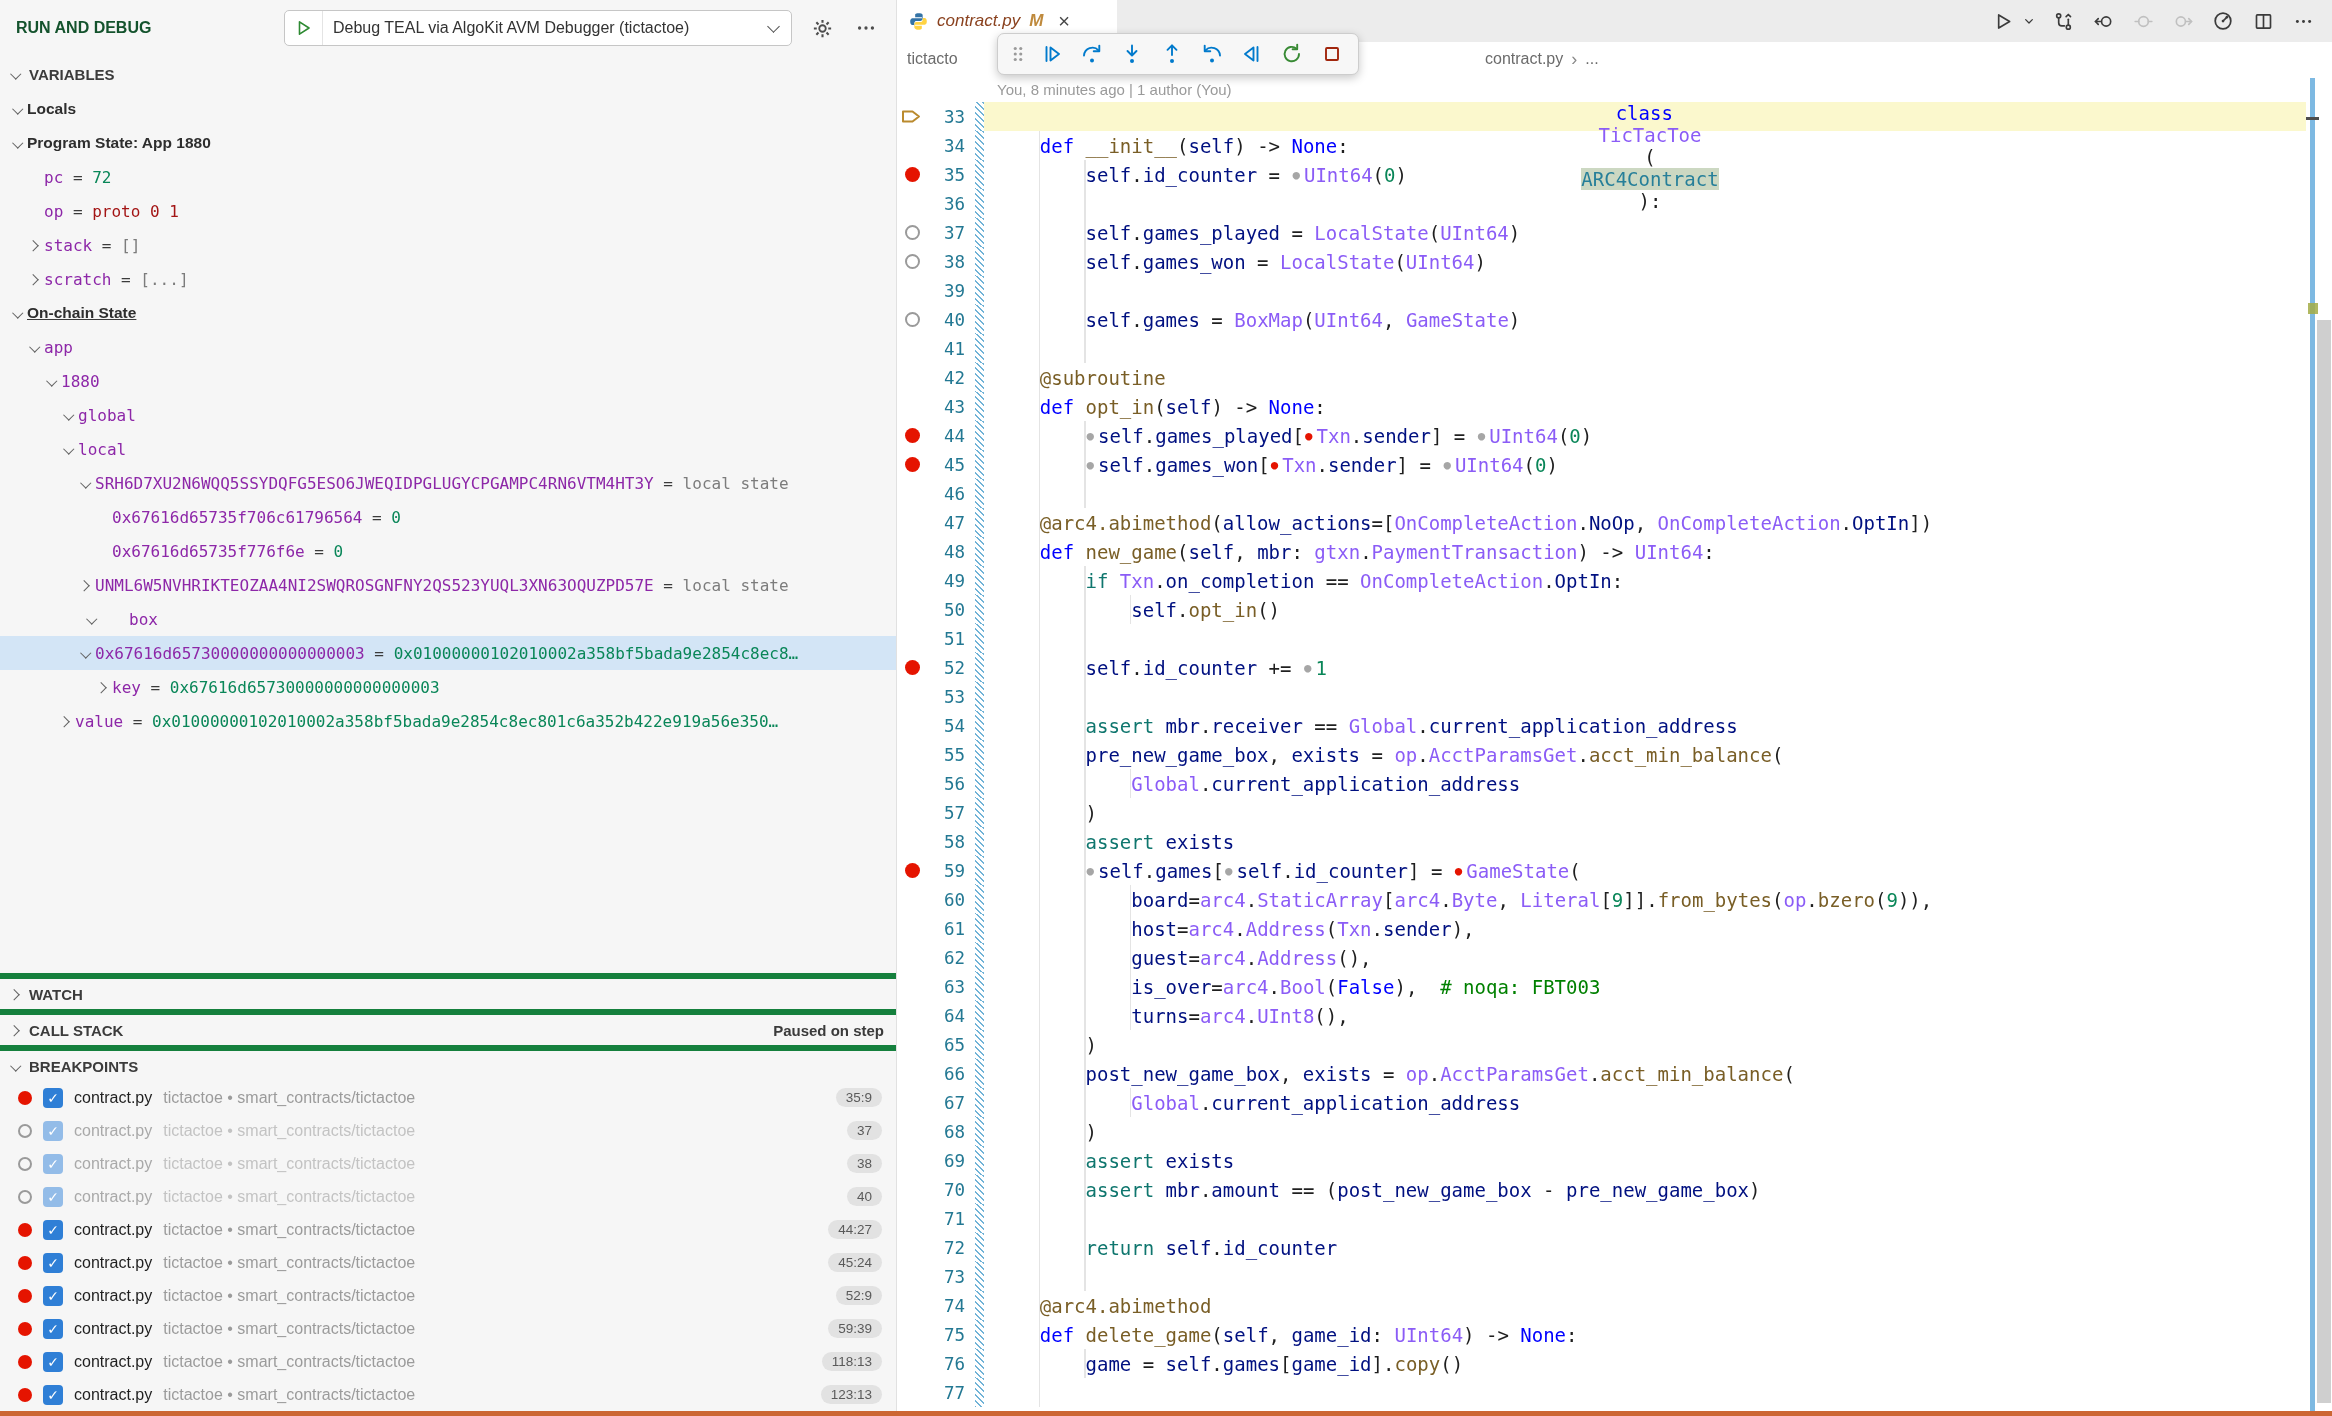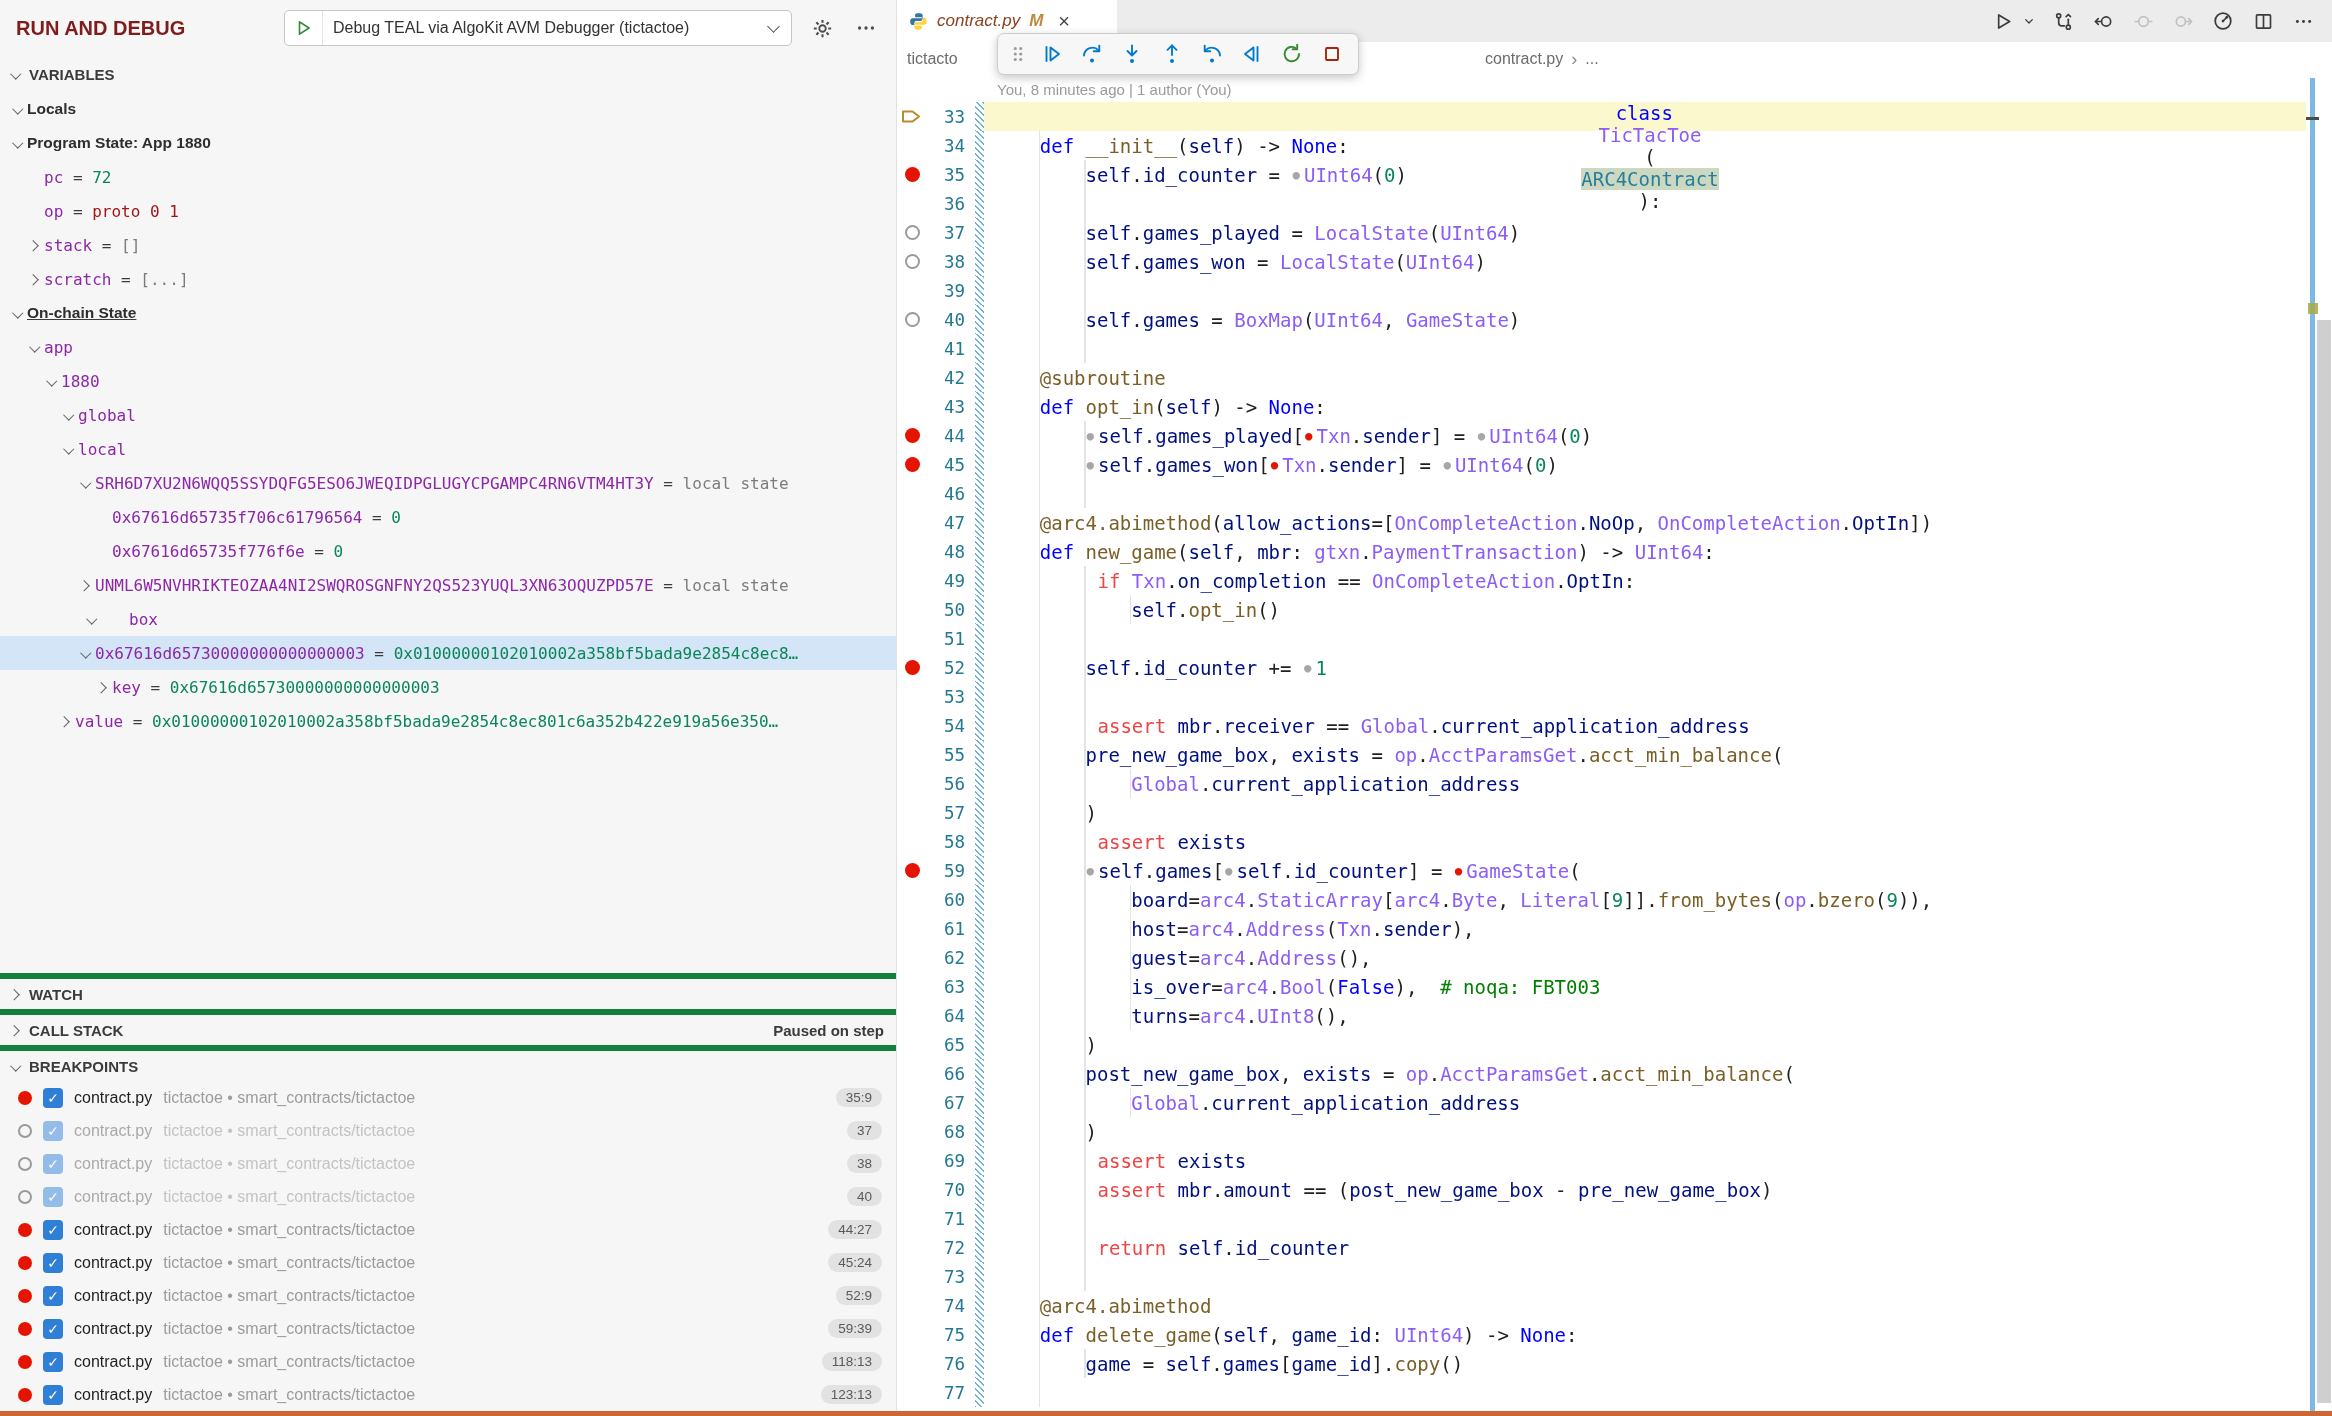--- a/index.html
+++ b/index.html
@@ -4,21 +4,21 @@
 <style>
   *{box-sizing:border-box;margin:0;padding:0;}
   html,body{width:2332px;height:1416px;overflow:hidden;}
   body{font-family:"Liberation Sans",sans-serif;background:#fff;color:#3b3b3b;}
   .page{position:relative;width:2332px;height:1416px;}
   .app{display:flex;height:1411px;}
 
   
   .sidebar{width:897px;flex:none;background:#f6f6f6;border-right:1px solid #e1e1e1;display:flex;flex-direction:column;overflow:hidden;}
   .runbar{height:56px;flex:none;display:flex;align-items:center;padding:0 16px;gap:16px;}
-  .runbar-title{font-weight:700;font-size:20px;color:#7f1d1d;white-space:nowrap;}
+  .runbar-title{font-weight:700;font-size:16px;color:#14532d;white-space:nowrap;}
   .launch-select{margin-left:auto;display:flex;align-items:center;width:508px;height:36px;background:#fff;border:1px solid #c6c6c6;border-radius:5px;overflow:hidden;}
   .play-seg{width:38px;height:100%;display:flex;align-items:center;justify-content:center;border-right:1px solid #e4e4e4;flex:none;}
   .launch-text{flex:1;padding:0 10px;font-size:16px;color:#333;white-space:nowrap;overflow:hidden;}
   .sel-chev{width:18px;height:18px;position:relative;margin-right:8px;flex:none;}
   .sel-chev::before{content:"";position:absolute;top:3px;left:4px;width:8px;height:8px;border-right:1.8px solid #4d4d4d;border-bottom:1.8px solid #4d4d4d;transform:rotate(45deg);}
   .icon-btn{display:flex;align-items:center;justify-content:center;width:28px;height:28px;flex:none;}
 
   .section-header{height:36px;flex:none;display:flex;align-items:center;padding:0 12px 0 8px;font-weight:700;font-size:15px;color:#3b3b3b;gap:4px;}
   .section-header.bordered{border-top:6px solid #15803d;}
   .paused{margin-left:auto;font-weight:700;font-size:15px;color:#3b3b3b;}
@@ -76,21 +76,21 @@
   .code-line{display:flex;align-items:stretch;height:29px;}
   .glyph{width:30px;flex:none;display:flex;align-items:center;justify-content:center;}
   .gdot{width:15px;height:15px;border-radius:50%;}
   .gdot.red{background:#e51400;}
   .gdot.circle{border:2px solid #9a9a9a;}
   .lnum{width:48px;flex:none;text-align:right;color:#237893;font-size:17.5px;padding-right:10px;display:flex;align-items:center;justify-content:flex-end;}
   .hatch{width:9px;flex:none;background:repeating-linear-gradient(45deg,#4da0cd 0,#4da0cd 1.4px,rgba(255,255,255,0) 1.4px,rgba(255,255,255,0) 4.2px);opacity:.8;}
   .content{flex:1;display:flex;align-items:center;white-space:pre;padding-left:10px;margin-right:26px;}
   .content.hl{background:#fbf8cd;flex-direction:column;}
   .indent{align-self:stretch;flex:none;background:repeating-linear-gradient(to right,rgba(0,0,0,0) 0,rgba(0,0,0,0) 44.7px,#e4e4e4 44.7px,#e4e4e4 45.77px);}
-  .tk-kw{color:#0000ff;} .tk-ctl{color:#ef4444;padding-left:12px;} .tk-ty{color:#8b5cf6;} .tk-fn{color:#795e26;}
+  .tk-kw{color:#0000ff;} .tk-ctl{color:#0f766e;} .tk-ty{color:#8b5cf6;} .tk-fn{color:#795e26;}
   .tk-v{color:#001080;} .tk-n{color:#098658;} .tk-c{color:#008000;} .tk-t{color:#1f1f1f;}
   .tk-sel{color:#267f99;background:#ccd8c2;}
   .dot{font-size:12.5px;margin:0 4px 0 1px;} .dot.dg{color:#a6a6a6;} .dot.dr{color:#e51400;}
 
   .ovr-blue{position:absolute;right:17px;top:78px;bottom:0;width:5px;background:#7db9e2;}
   .ovr-dark{position:absolute;right:13px;top:117px;width:13px;height:3px;background:#4d4d4d;}
   .ovr-olive{position:absolute;right:14px;top:303px;width:10px;height:11px;background:#a3ab45;opacity:.85;}
   .scroll-thumb{position:absolute;right:1px;top:320px;bottom:8px;width:14px;background:rgba(110,110,110,.33);}
 
   .status-strip{position:absolute;left:0;right:0;bottom:0;height:5px;background:#cc6633;}

